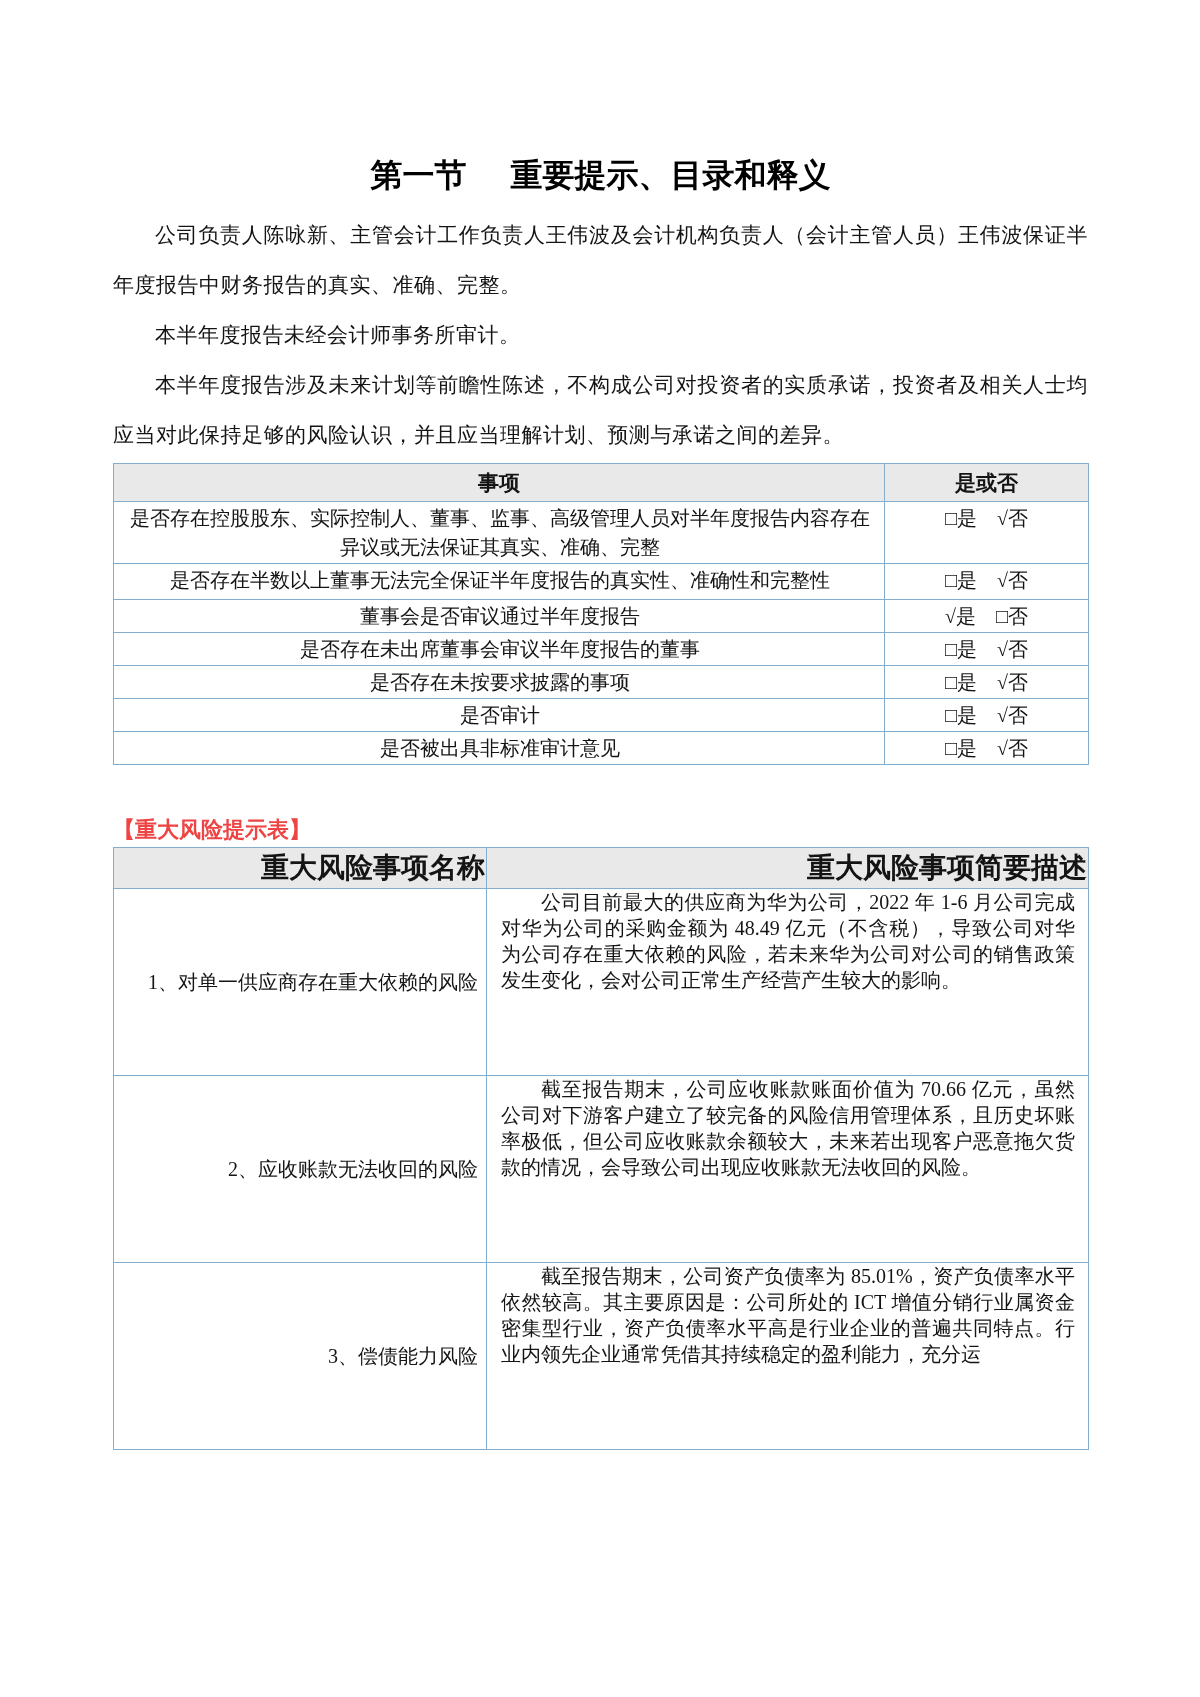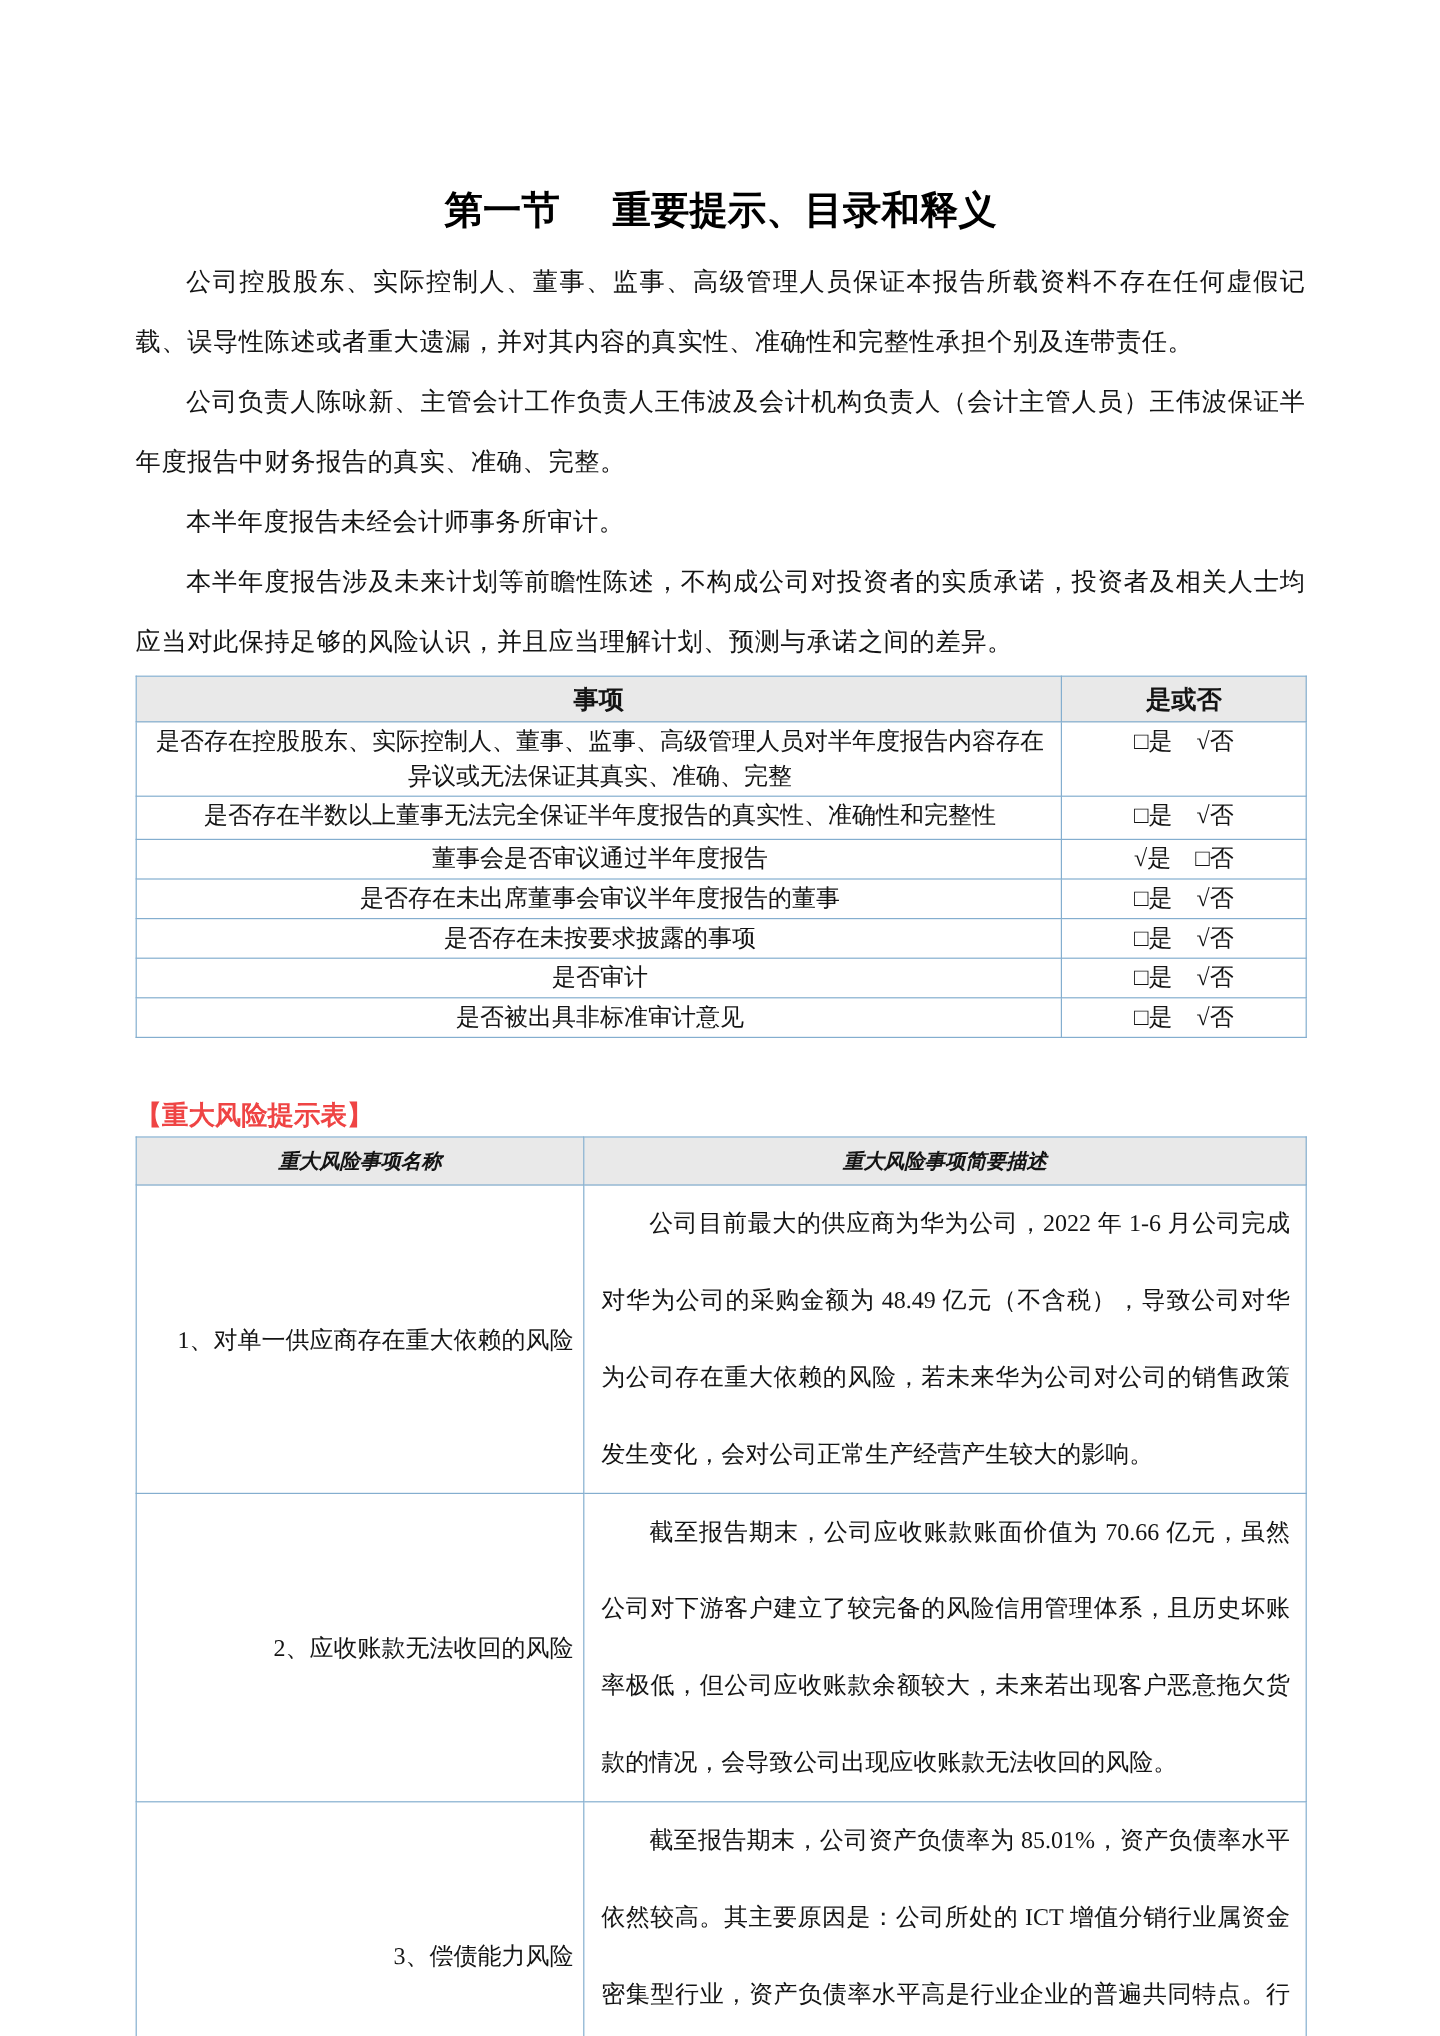--- a/index.html
+++ b/index.html
@@ -63,49 +63,48 @@
     font-size:22px;line-height:26px;
     font-weight:bold;
     font-family:"Liberation Sans","DejaVu Sans",sans-serif;
     color:#ef4444;
   }
   .t2{font-size:20px;}
   .t2 th{
     height:40px;
     background:var(--header-bg);
     font-family:"Liberation Sans","DejaVu Sans",sans-serif;
-    font-weight:bold;font-size:17px;
-    text-align:center;vertical-align:middle;font-style:italic;
+    font-weight:bold;font-size:28px;
+    text-align:right;vertical-align:middle;
   }
   .t2 .c-name{width:373px;}
   .t2 .c-desc{width:602px;}
   .t2 td{height:187px;}
   .t2 td.risk-name{
     vertical-align:middle;
     padding-left:16px;padding-right:8px;
     text-align:right;
   }
   .t2 td.risk-desc{
     vertical-align:top;
     padding:0 13px 0 14px;
-    line-height:64px;
+    line-height:26px;
     text-align:justify;
     text-indent:2em;
   }
 </style>
 </head>
 <body>
 
 <div class="page">
   <div class="content">
 
     <h1 class="doc-title"><span>第一节</span><span class="title-sep"></span><span>重要提示、目录和释义</span></h1>
 
     <div class="body-text">
-      <p>公司控股股东、实际控制人、董事、监事、高级管理人员保证本报告所载资料不存在任何虚假记载、误导性陈述或者重大遗漏，并对其内容的真实性、准确性和完整性承担个别及连带责任。</p>
       <p>公司负责人陈咏新、主管会计工作负责人王伟波及会计机构负责人（会计主管人员）王伟波保证半年度报告中财务报告的真实、准确、完整。</p>
       <p>本半年度报告未经会计师事务所审计。</p>
       <p>本半年度报告涉及未来计划等前瞻性陈述，不构成公司对投资者的实质承诺，投资者及相关人士均应当对此保持足够的风险认识，并且应当理解计划、预测与承诺之间的差异。</p>
     </div>
 
     <table class="t1">
       <colgroup>
           <col class="c-item">
           <col class="c-ans">
         </colgroup>

